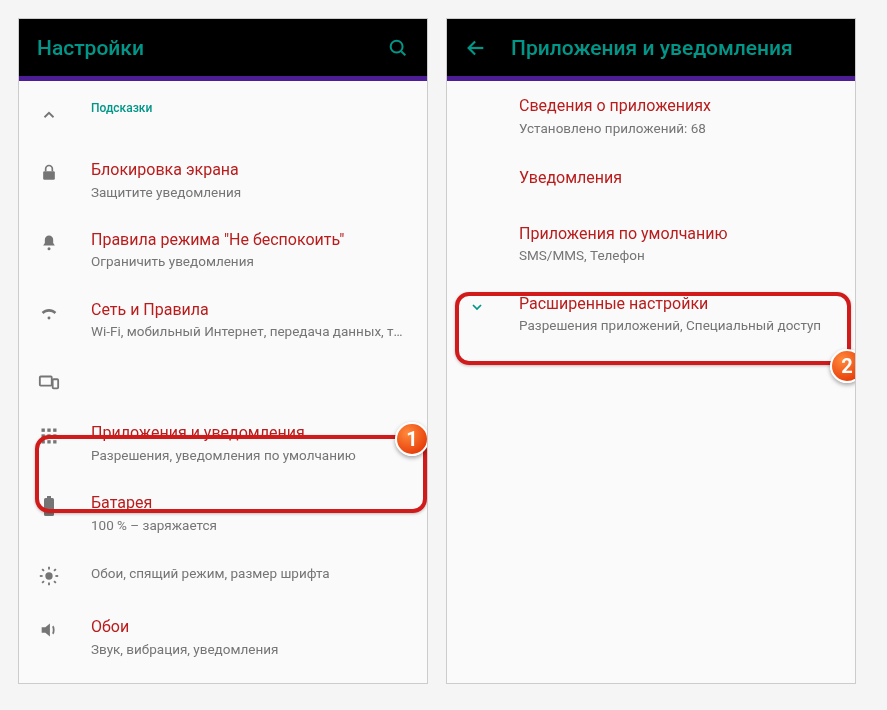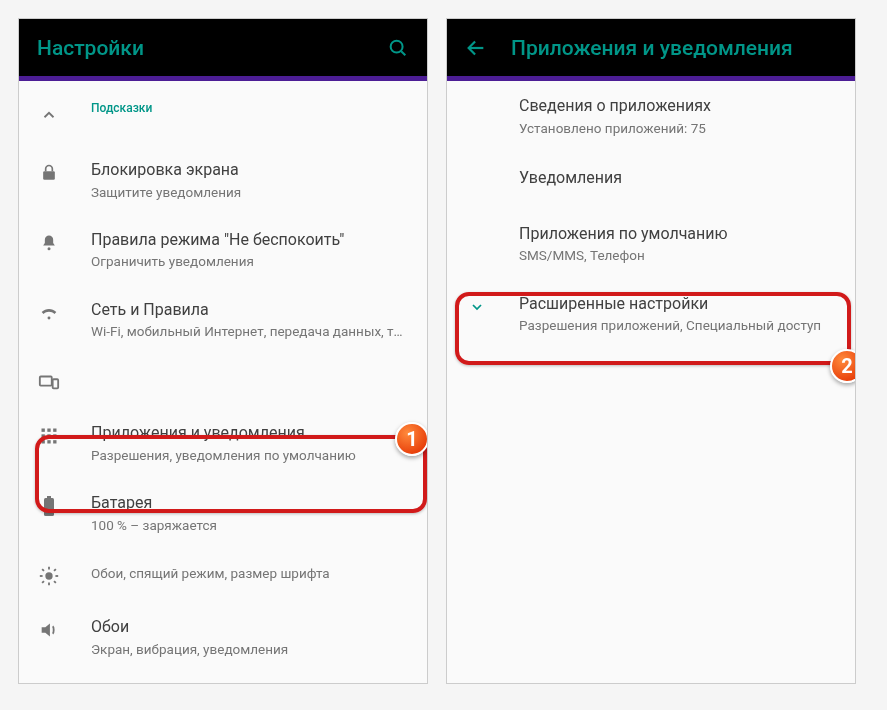--- a/index.html
+++ b/index.html
@@ -53,21 +53,21 @@
     height: 24px;
     display: flex;
     align-items: center;
     justify-content: center;
     color: #757575;
     margin-top: 2px;
   }
   .row .text-slot { flex: 1; min-width: 0; }
   .row .primary {
     font-size: 16px;
-    color: #404040;
+    color: #b91c1c;
     line-height: 1.35;
   }
   .row .secondary {
     font-size: 13.5px;
     color: #757575;
     line-height: 1.35;
     margin-top: 2px;
     white-space: nowrap;
     overflow: hidden;
     text-overflow: ellipsis;
@@ -231,21 +231,21 @@
 
     <div class="row">
       <div class="icon-slot">
         <svg width="22" height="22" viewBox="0 0 24 24" fill="#757575">
             <path d="M4 9v6h4l5 4V5L8 9H4z"></path>
             <path d="M16 8c1.5 1 1.5 7 0 8" fill="none" stroke="#757575" stroke-width="2"></path>
           </svg>
       </div>
       <div class="text-slot">
         <div class="primary">Обои</div>
-        <div class="secondary">Экран, вибрация, уведомления</div>
+        <div class="secondary">Звук, вибрация, уведомления</div>
       </div>
     </div>
 
   </div>
 
   <div class="hl" style="left:16px; top:416px; width:392px; height:78px;"></div>
   <div class="badge" style="left:376px; top:403px;">1</div>
 </div>
 
 <div class="screen">
@@ -257,21 +257,21 @@
         </svg>
     </span>
     <div class="title">Приложения и уведомления</div>
   </div>
   <div class="content">
 
     <div class="row">
       <div class="icon-slot"></div>
       <div class="text-slot">
         <div class="primary">Сведения о приложениях</div>
-        <div class="secondary">Установлено приложений: 75</div>
+        <div class="secondary">Установлено приложений: 68</div>
       </div>
     </div>
 
     <div class="row compact">
       <div class="icon-slot"></div>
       <div class="text-slot">
         <div class="primary">Уведомления</div>
       </div>
     </div>
 

